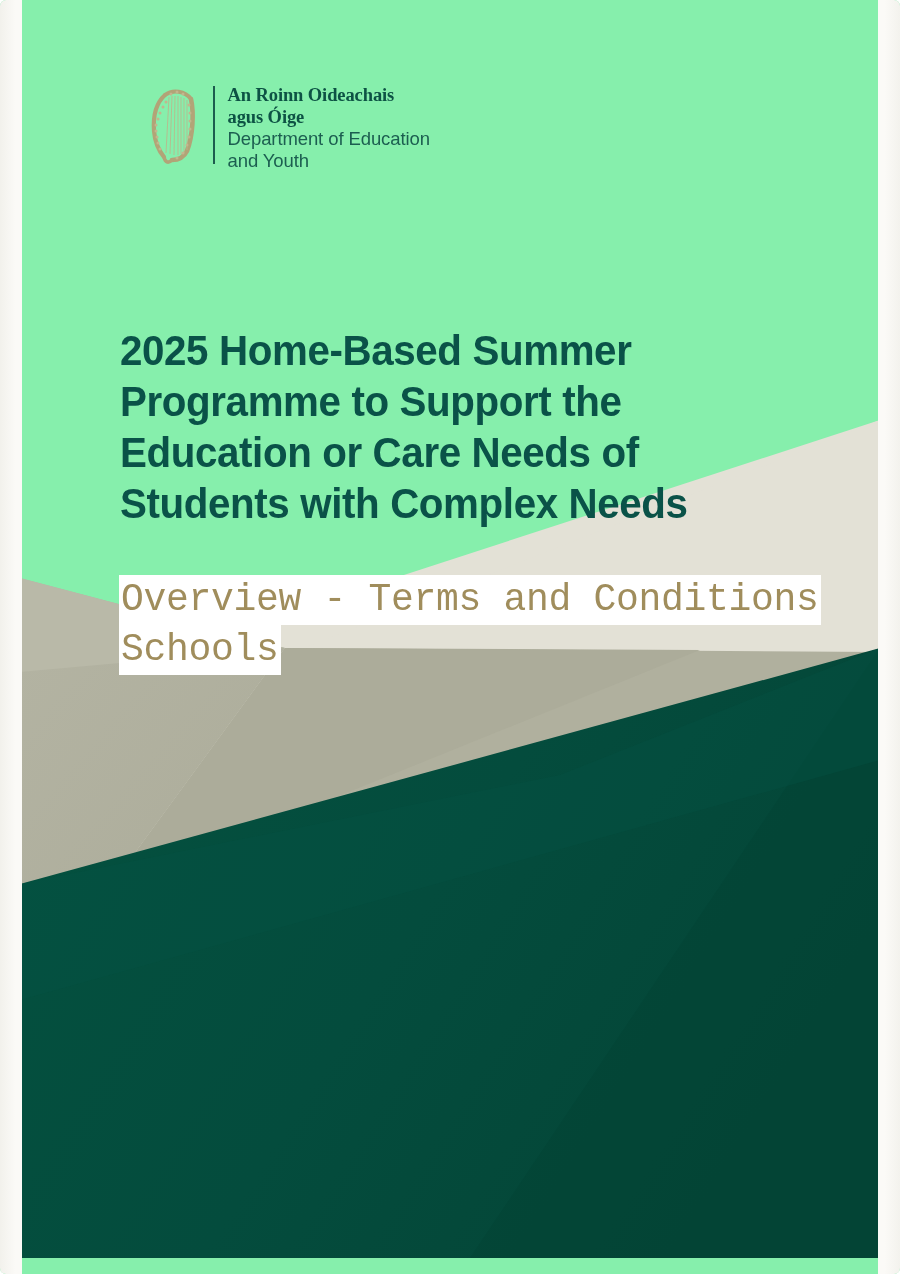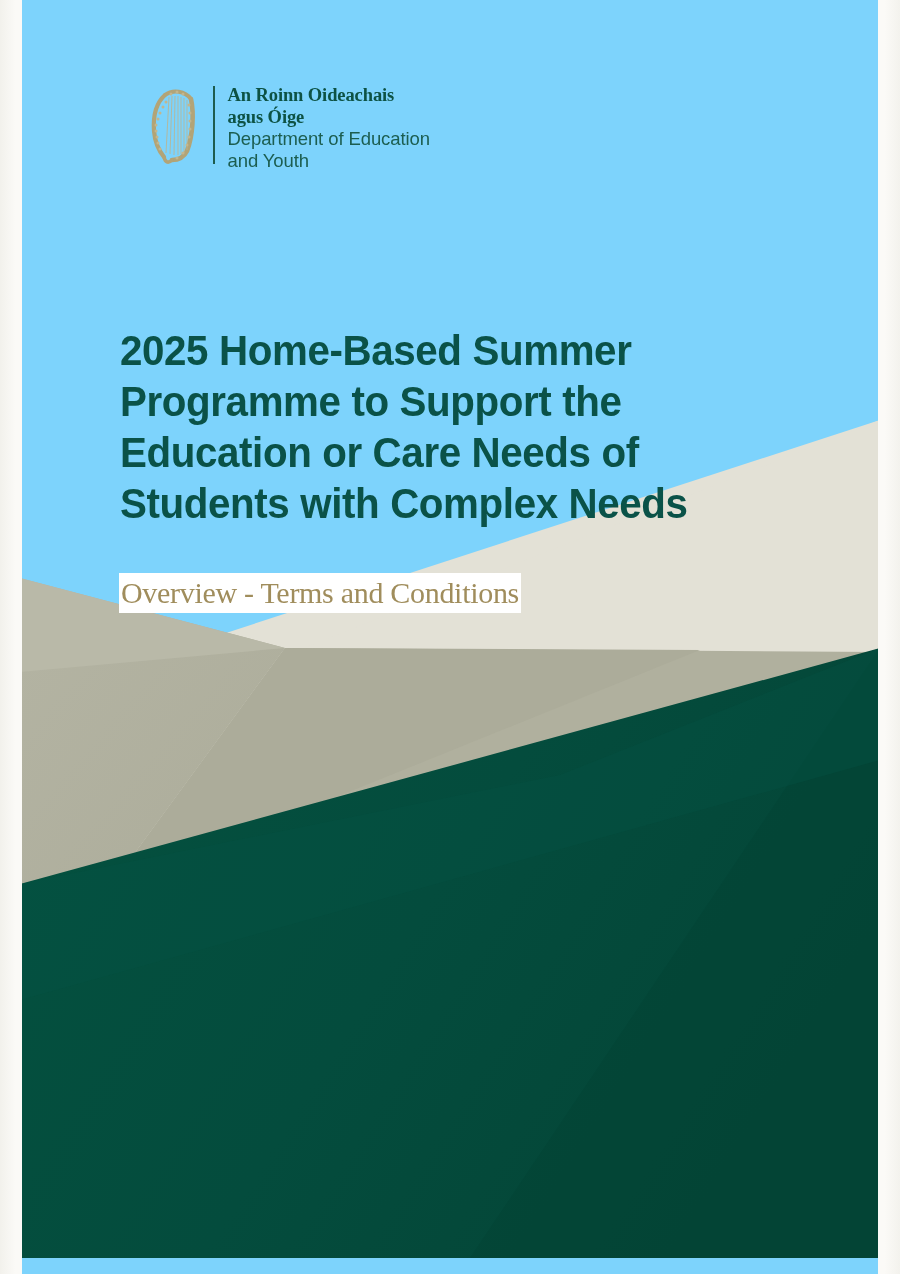--- a/index.html
+++ b/index.html
@@ -9,22 +9,23 @@
     background: #ffffff;
   }
   body {
     font-family: "Liberation Sans", sans-serif;
   }
 
   #cover {
     position: relative;
     width: 900px;
     height: 1274px;
-    background: #7dd3fc;
+    background: #86efac;
     overflow: hidden;
+    border-radius: 6px;
   }
 
   
   .paper-edge-left {
     position: absolute;
     left: 0; top: 0;
     width: 22px; height: 1274px;
     background: linear-gradient(to right, #f2f1ec 0%, #fbfaf7 70%, #fbfaf7 100%);
     pointer-events: none;
   }
@@ -103,23 +104,23 @@
     transform-origin: left top;
   }
   #main-title .tline { display: block; white-space: nowrap; }
 
   
   #subtitle {
     position: absolute;
     left: 120px;
     top: 543px;
     width: 730px;
-    font-family: Liberation Serif, serif;
+    font-family: Liberation Mono, monospace;
     font-weight: normal;
-    font-size: 30px;
+    font-size: 38px;
     line-height: 50px;
     color: #a08d5c;
     letter-spacing: -0.3px;
   }
   #subtitle .sline {
     display: block;
     white-space: nowrap;
   }
   #subtitle .sline > span {
     background: #ffffff;
@@ -229,15 +230,16 @@
 
   <h1 id="main-title">
     <span class="tline">2025 Home-Based Summer</span>
     <span class="tline">Programme to Support the</span>
     <span class="tline">Education or Care Needs of</span>
     <span class="tline">Students with Complex Needs</span>
   </h1>
 
   <h2 id="subtitle">
     <span class="sline"><span>Overview - Terms and Conditions</span></span>
+    <span class="sline"><span>Schools</span></span>
   </h2>
 
 </div>
 
 </body></html>

